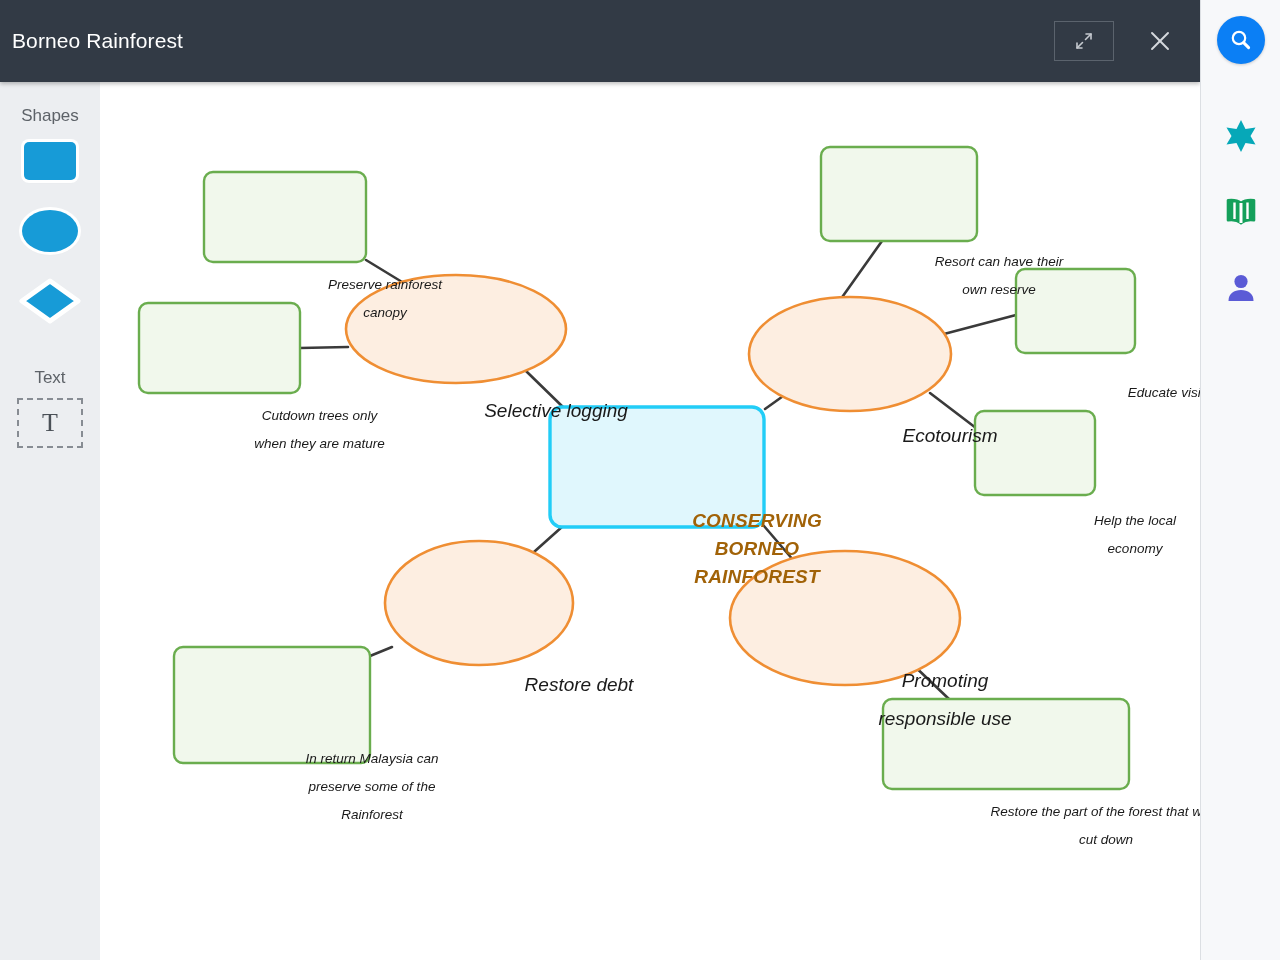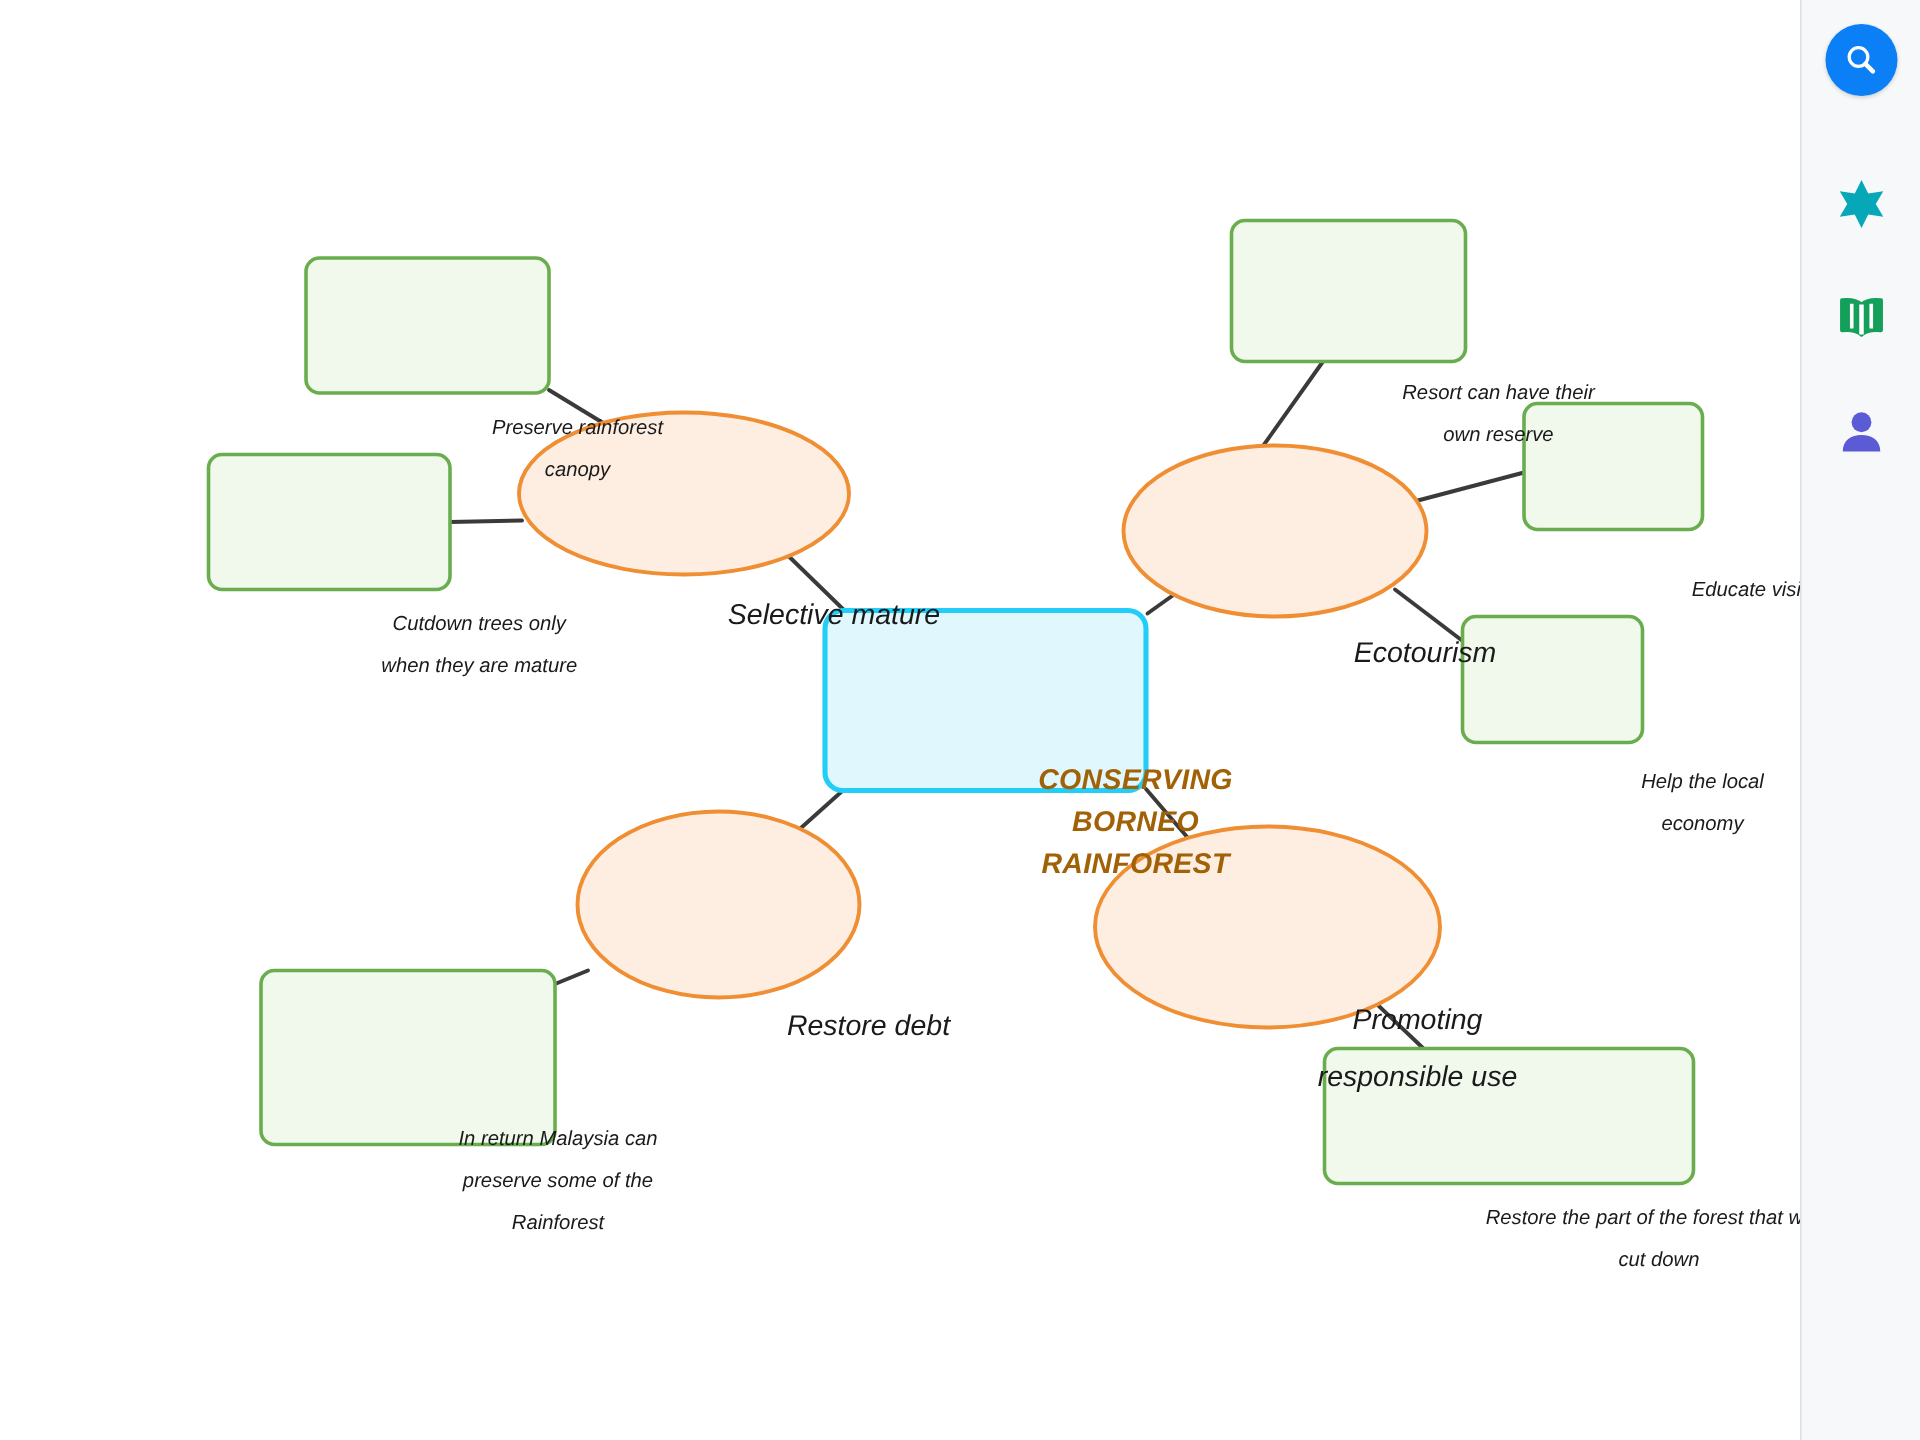--- a/index.html
+++ b/index.html
@@ -264,21 +264,69 @@
     justify-content: center;
     cursor: pointer;
   }
   .rail-icon.first { margin-top: 46px; }
 </style>
 </head>
 <body>
 
 <div id="app">
 
-
+  <div class="header">
+    <div class="header-title">Borneo Rainforest</div>
+    <div class="header-actions">
+      <div class="expand-btn">
+        <svg width="22" height="22" viewBox="0 0 22 22" aria-hidden="true">
+          <g stroke="#c6cad0" stroke-width="1.6" fill="none" stroke-linecap="round" stroke-linejoin="round">
+            <path d="M13 4 L18 4 L18 9"></path>
+            <path d="M18 4 L12.5 9.5"></path>
+            <path d="M9 18 L4 18 L4 13"></path>
+            <path d="M4 18 L9.5 12.5"></path>
+          </g>
+        </svg>
+      </div>
+      <div class="close-btn">
+        <svg width="26" height="26" viewBox="0 0 26 26" aria-hidden="true">
+          <g stroke="#d5d8dd" stroke-width="1.9" stroke-linecap="round">
+            <line x1="5" y1="5" x2="21" y2="21"></line>
+            <line x1="21" y1="5" x2="5" y2="21"></line>
+          </g>
+        </svg>
+      </div>
+    </div>
+  </div>
+
+  <div class="left-sidebar">
+    <div class="panel-label">Shapes</div>
+
+    <div class="shape-item">
+      <div class="shape-rect"></div>
+    </div>
+
+    <div class="shape-item">
+      <div class="shape-ellipse"></div>
+    </div>
+
+    <div class="shape-item">
+      <div class="shape-diamond-wrap">
+        <svg width="62" height="46" viewBox="0 0 62 46" aria-hidden="true">
+          <polygon points="31,3 59,23 31,43 3,23" fill="#179bd7" stroke="#ffffff" stroke-width="5" stroke-linejoin="round"></polygon>
+        </svg>
+      </div>
+    </div>
+
+    <div class="panel-label">Text</div>
+
+    <div class="text-tool">
+      <span>T</span>
+    </div>
+  </div>
 
   <div class="canvas">
 
     <svg class="canvas-svg" width="1100" height="878" viewBox="0 0 1100 878" aria-hidden="true">
 
       <g id="connectors" stroke="#3a3a3a" stroke-width="2.6" stroke-linecap="round">
           <line x1="266" y1="178" x2="307" y2="203"></line>
           <line x1="200" y1="266" x2="248" y2="265"></line>
           <line x1="426" y1="289" x2="465" y2="327"></line>
           <line x1="782" y1="159" x2="738" y2="221"></line>
@@ -336,21 +384,21 @@
         <div class="node-label leaf" style="left: 174px; top: 647px; width: 196px; height: 116px;">
           <span class="ln">In return Malaysia can</span>
           <span class="ln">preserve some of the</span>
           <span class="ln">Rainforest</span>
         </div>
         <div class="node-label leaf" style="left: 883px; top: 699px; width: 246px; height: 90px;">
           <span class="ln">Restore the part of the forest that were</span>
           <span class="ln">cut down</span>
         </div>
         <div class="node-label branch" style="left: 346px; top: 275px; width: 220px; height: 108px;">
-          <span class="ln">Selective mature</span>
+          <span class="ln">Selective logging</span>
         </div>
         <div class="node-label branch" style="left: 749px; top: 297px; width: 202px; height: 114px;">
           <span class="ln">Ecotourism</span>
         </div>
         <div class="node-label branch" style="left: 385px; top: 541px; width: 188px; height: 124px;">
           <span class="ln">Restore debt</span>
         </div>
         <div class="node-label branch" style="left: 730px; top: 551px; width: 230px; height: 134px; gap: 12px;">
           <span class="ln">Promoting</span>
           <span class="ln">responsible use</span>

